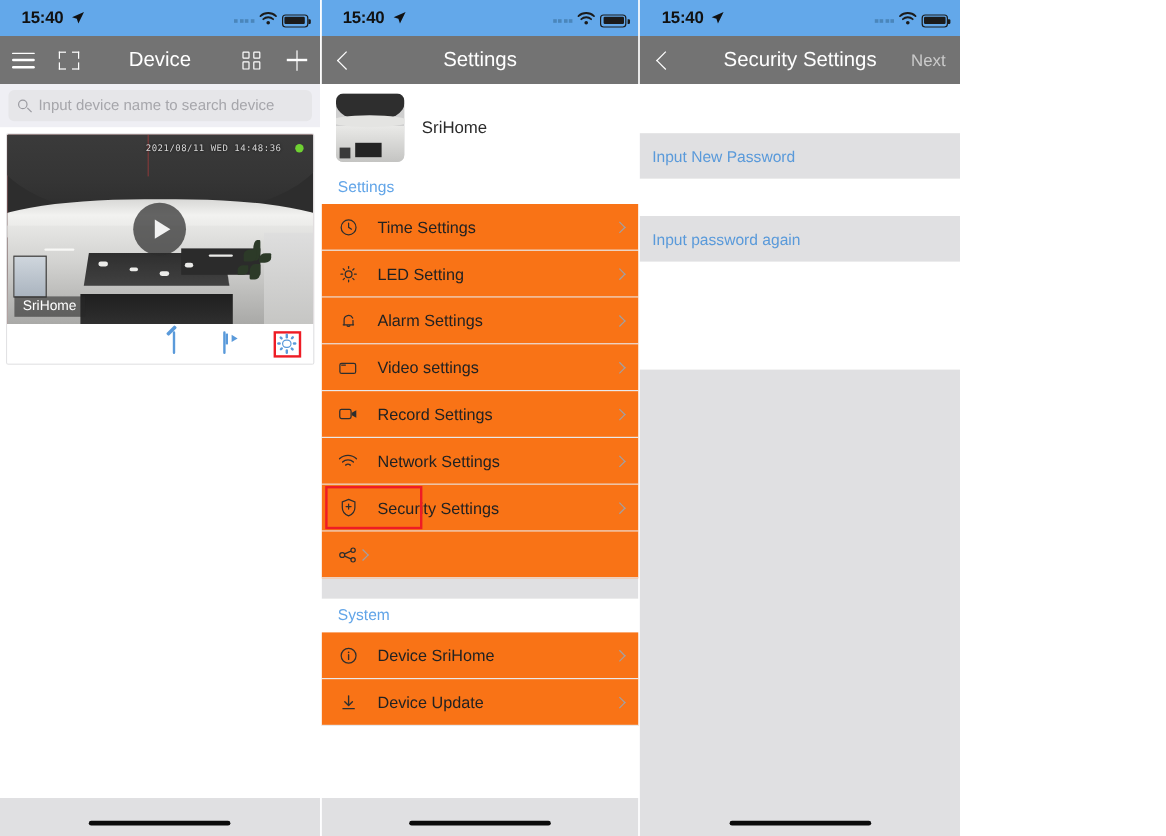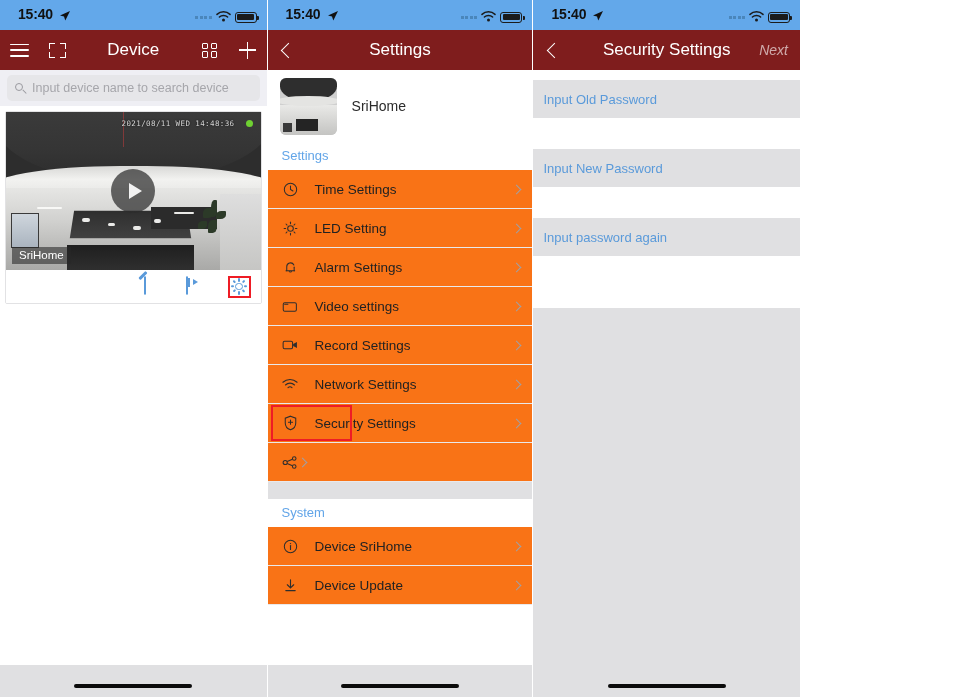--- a/index.html
+++ b/index.html
@@ -32,29 +32,29 @@
     position: relative; padding: 1.2px;
   }
   .batt::after {
     content: ""; position: absolute; right: -3.3px; top: 3px;
     width: 2px; height: 4px; background: #1b1b1b; border-radius: 0 1px 1px 0;
   }
   .batt i { display: block; width: 100%; height: 100%; background: #1b1b1b; border-radius: 1px; }
 
   
   .navbar {
-    height: 40px; background: #7f1d1d; position: relative;
+    height: 40px; background: #737373; position: relative;
     display: flex; align-items: center;
   }
   .nav-title {
     position: absolute; left: 0; right: 0; text-align: center;
     font-size: 17px; color: #ffffff; line-height: 40px;
   }
   .nav-left { position: absolute; left: 0; display: flex; align-items: center; }
-  .nav-right { position: absolute; right: 0; display: flex; align-items: flex-end; font-style: italic; }
+  .nav-right { position: absolute; right: 0; display: flex; align-items: flex-end; }
   .navbtn {
     width: 38px; height: 40px; display: flex;
     align-items: center; justify-content: center; cursor: pointer;
   }
   .hamb { width: 19px; height: 13px; display: flex; flex-direction: column; justify-content: space-between; }
   .hamb i { display: block; height: 1.6px; background: #ffffff; border-radius: 1px; }
   .scanfr { width: 17px; height: 15px; position: relative; }
   .scanfr i { position: absolute; width: 6px; height: 6px; border: 1.6px solid #fff; }
   .scanfr i:nth-child(1) { left: 0; top: 0; border-right: 0; border-bottom: 0; }
   .scanfr i:nth-child(2) { right: 0; top: 0; border-left: 0; border-bottom: 0; }
@@ -673,23 +673,20 @@
           </div>
       </div>
       <div class="nav-title">Security Settings</div>
       <div class="nav-right">
         <div class="nav-next">Next</div>
       </div>
     </div>
 
     <div class="s3-body">
       <div class="pw-gap" style="height:10px"></div>
-      <div class="pwfield">
-        <span class="pw-ph">Input Old Password</span>
-      </div>
       <div class="pw-gap"></div>
       <div class="pwfield">
         <span class="pw-ph">Input New Password</span>
       </div>
       <div class="pw-gap"></div>
       <div class="pwfield">
         <span class="pw-ph">Input password again</span>
       </div>
       <div class="s3-fill"></div>
       <div class="s3-foot">

